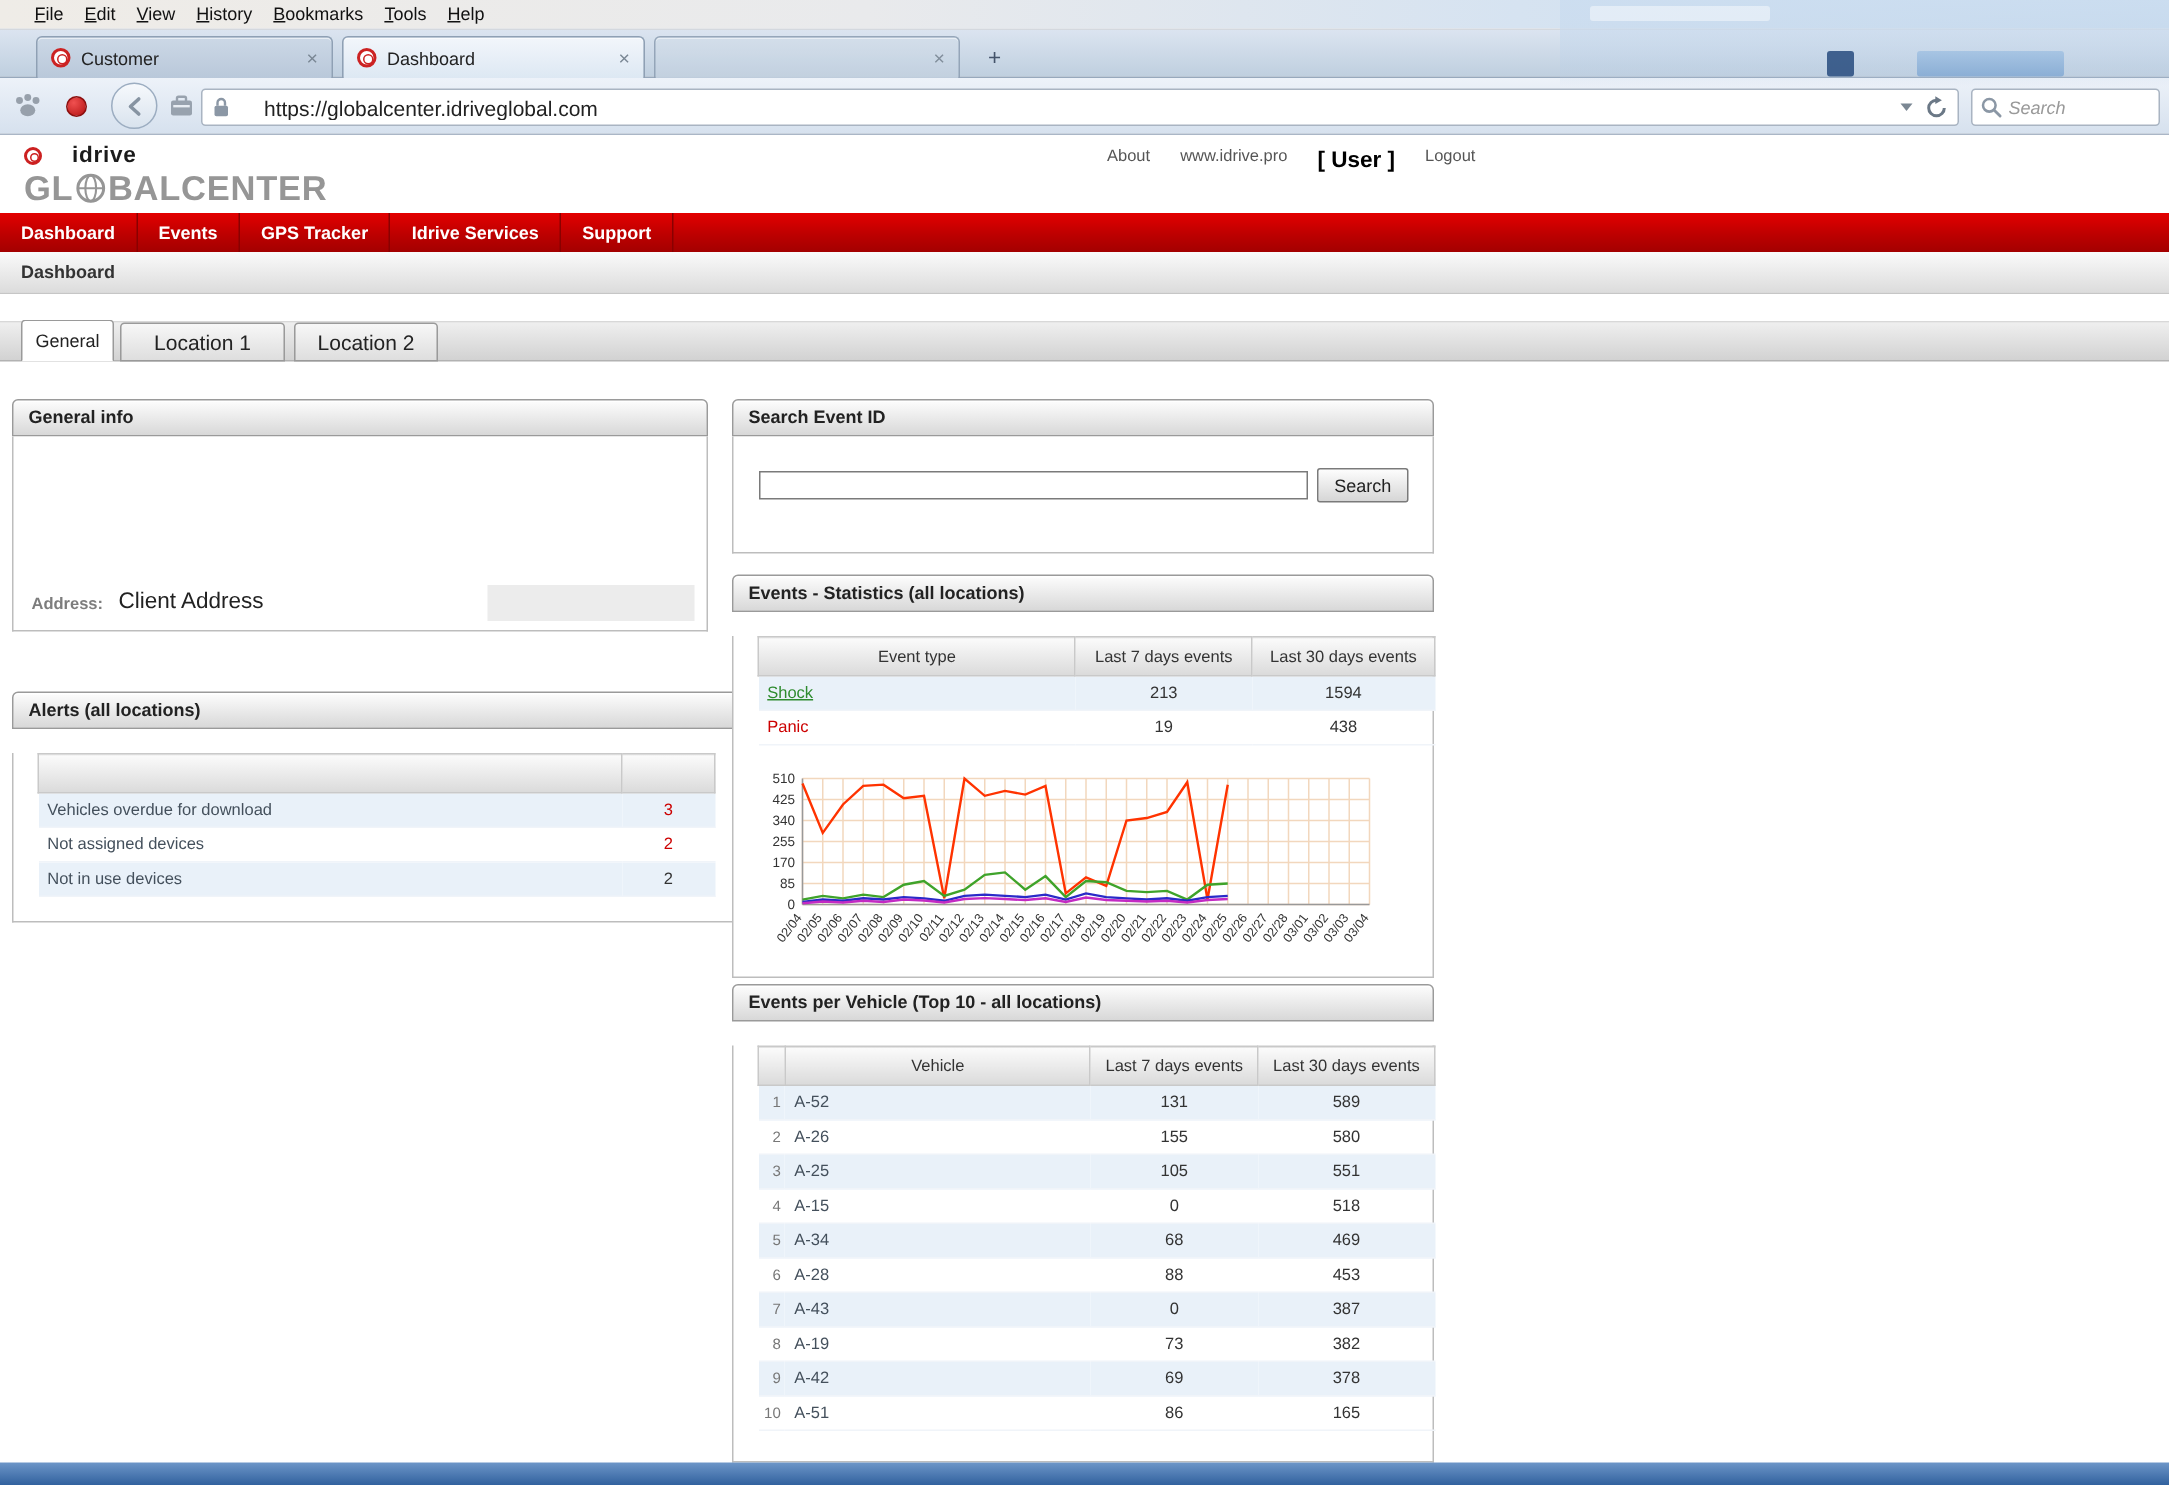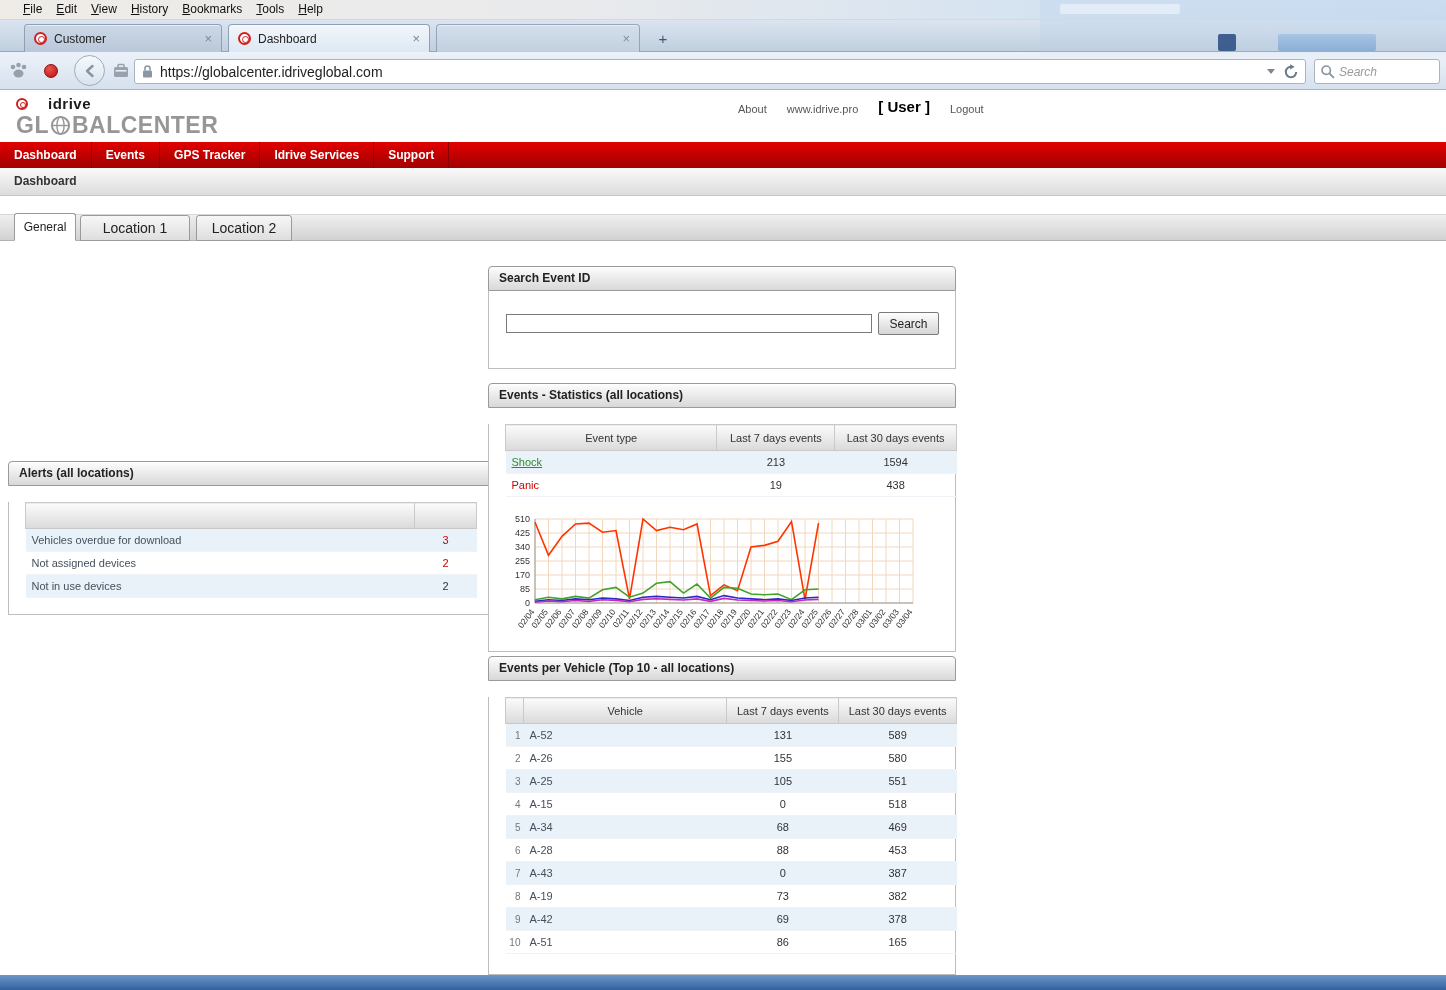--- a/index.html
+++ b/index.html
@@ -31,21 +31,21 @@
     background:linear-gradient(#edf2f9,#d6e1ee);border-bottom:1px solid #aab6c6}
   .paw{position:absolute;left:8px;top:10px}
   .record-dot{position:absolute;left:44px;top:12px;width:14px;height:14px;border-radius:50%;
     background:radial-gradient(circle at 35% 30%,#f05050,#b31212);border:1px solid #8c0f0f}
   .back-btn{position:absolute;left:74px;top:3px;width:31px;height:31px;border-radius:50%;
     background:linear-gradient(#f6f9fc,#d9e3ee);border:1px solid #9cadc1;display:flex;align-items:center;justify-content:center}
   .site-ico{position:absolute;left:111px;top:10px}
   .urlbar{position:absolute;left:134px;top:7px;width:1172px;height:25px;background:#fff;
     border:1px solid #a9b4c2;border-radius:3px;display:flex;align-items:center;padding:0 6px}
   .url-text{flex:1;border:none;outline:none;font-family:"Liberation Sans",sans-serif;
-    font-size:14px;color:#222;background:transparent;margin-left:6px}
+    font-size:14px;color:#222;background:transparent;margin-left:22px}
   .url-drop{width:0;height:0;border-left:4px solid transparent;border-right:4px solid transparent;
     border-top:5px solid #7b8793;margin:0 8px 0 4px}
   .searchbox{position:absolute;left:1314px;top:7px;width:126px;height:25px;background:#fff;
     border:1px solid #a9b4c2;border-radius:3px;display:flex;align-items:center;padding:0 5px}
   .search-text{flex:1;border:none;outline:none;font-family:"Liberation Sans",sans-serif;
     font-size:12px;font-style:italic;color:#555;background:transparent;margin-left:4px;min-width:0}
   .search-text::placeholder{color:#999;font-style:italic}
 
   .artifact{position:absolute;left:1040px;top:0;width:406px;height:58px;pointer-events:none;
     background:linear-gradient(180deg,rgba(203,221,240,.85),rgba(187,208,231,.35) 75%,rgba(187,208,231,0))}
@@ -55,21 +55,21 @@
 
   
   .site-header{position:absolute;left:0;top:90px;width:100%;height:52px;background:#fff}
   .logo{position:absolute;left:16px;top:5px}
   .logo-row1{display:flex;align-items:center;gap:20px}
   .logo-c{width:12px;height:12px;border-radius:50%;border:2px solid #cc2020;position:relative}
   .logo-c::after{content:"";position:absolute;left:2px;top:2px;width:4px;height:4px;border-radius:50%;border:1.5px solid #cc2020}
   .logo-small{font-size:15px;font-weight:bold;color:#1b1b1b;letter-spacing:.5px}
   .logo-row2{display:flex;align-items:center;font-size:23px;font-weight:bold;color:#969696;letter-spacing:.5px;margin-top:0}
   .globe{margin:0 1px}
-  .header-links{position:absolute;left:738px;top:98px;display:flex;align-items:flex-end;gap:20px}
+  .header-links{position:absolute;left:738px;top:98px;display:flex;align-items:flex-start;gap:20px}
   .hlink{font-size:11px;color:#555;cursor:pointer}
   .huser{font-size:15px;font-weight:bold;color:#000}
 
   .rednav{position:absolute;left:0;top:142px;width:100%;height:26px;
     background:linear-gradient(#e30000,#bd0000 55%,#a30000);display:flex}
   .rednav-item{color:#fff;font-size:12px;font-weight:bold;line-height:26px;padding:0 14px;
     border-right:1px solid #8a0000;cursor:pointer}
 
   .crumbbar{position:absolute;left:0;top:168px;width:100%;height:28px;
     background:linear-gradient(#fafafa,#dcdcdc);border-bottom:1px solid #c6c6c6}
@@ -231,20 +231,30 @@
   <div class="crumbbar">
     <span class="crumb">Dashboard</span>
   </div>
 
   <div class="cts">
     <div class="ctab active" style="left:14px;width:62px">General</div>
     <div class="ctab" style="left:80px;width:110px">Location 1</div>
     <div class="ctab" style="left:196px;width:96px">Location 2</div>
   </div>
 
+  <div class="panel" style="left:8px;top:266px;width:464px">
+    <div class="panel-header">General info</div>
+    <div class="panel-body" style="height:130px;position:relative">
+      <div class="addr-row">
+        <span class="addr-label">Address:</span>
+        <span class="addr-value">Client Address</span>
+        <span class="addr-box"></span>
+      </div>
+    </div>
+  </div>
 
   <div class="panel" style="left:8px;top:461px;width:536px">
     <div class="panel-header">Alerts (all locations)</div>
     <div class="panel-body">
       <table class="flat">
         <colgroup>
             <col style="width:390px">
             <col style="width:62px">
           </colgroup>
         <thead>

